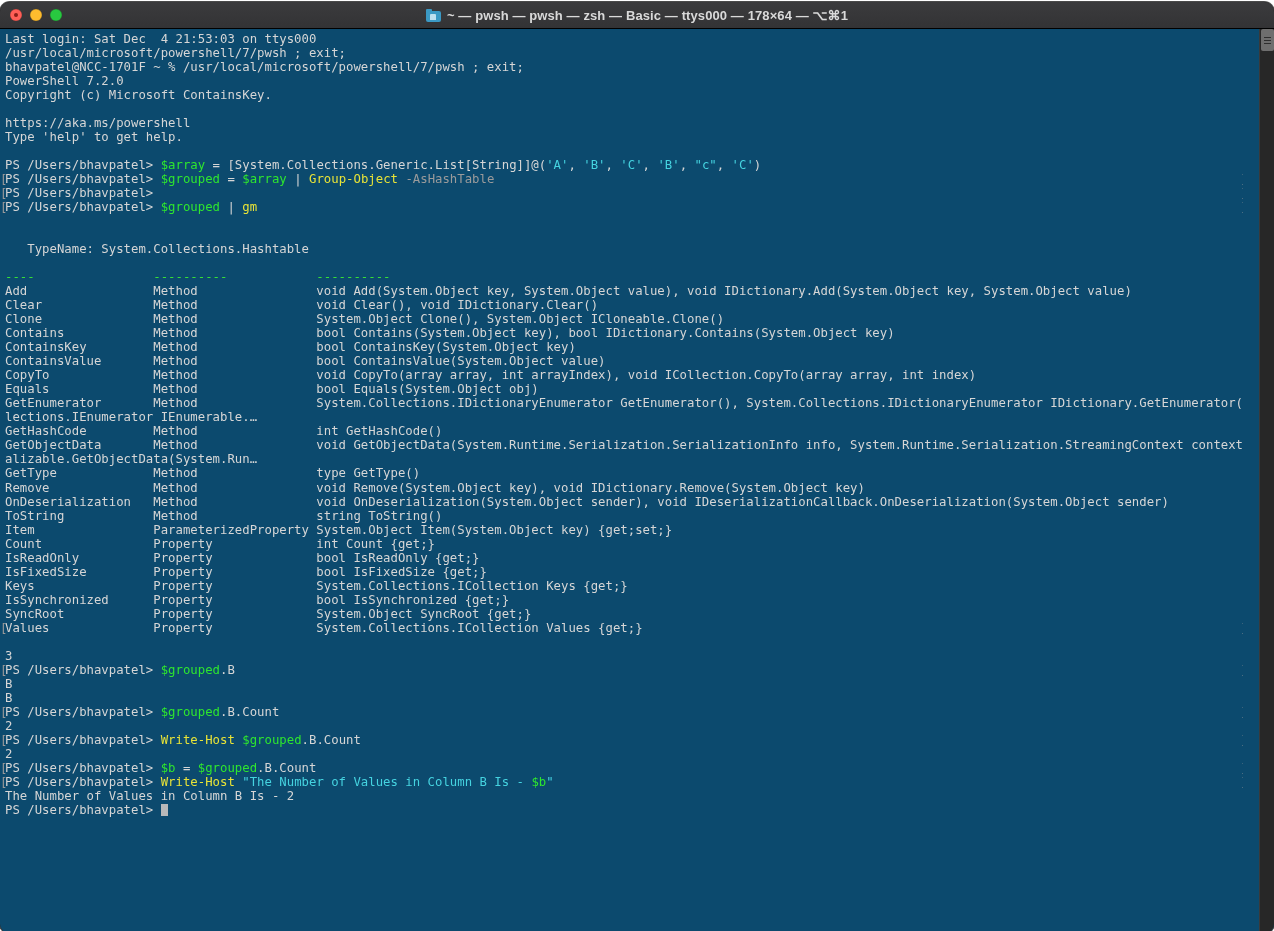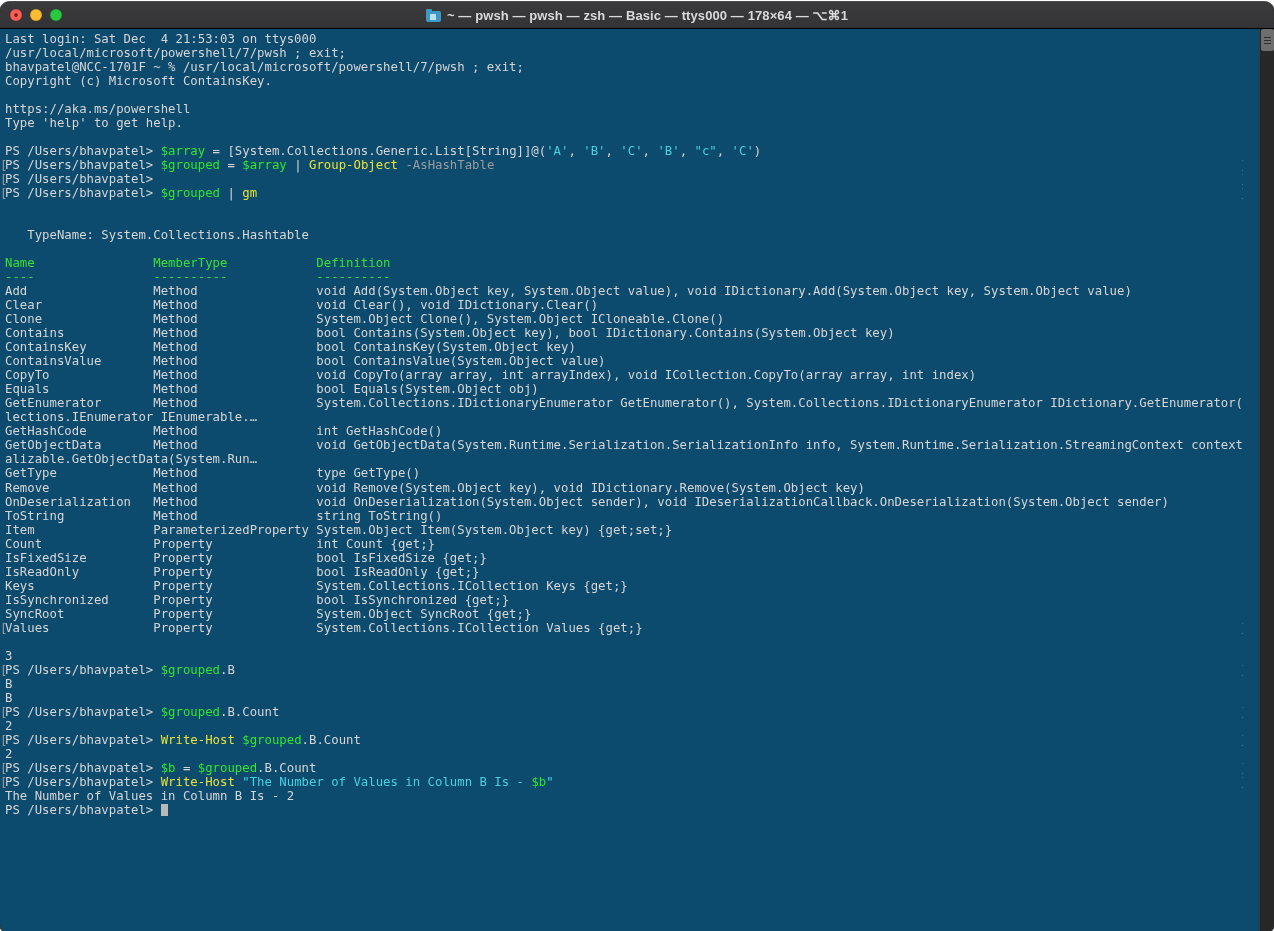--- a/index.html
+++ b/index.html
@@ -189,56 +189,56 @@
       </span>
       <span id="title-text">~ — pwsh — pwsh — zsh — Basic — ttys000 — 178×64 — ⌥⌘1</span>
     </div>
   </div>
 
   <div id="term-wrap">
     <div id="term">
         <div class="line"><span class="c-default">Last login: Sat Dec  4 21:53:03 on ttys000</span></div>
         <div class="line"><span class="c-default">/usr/local/microsoft/powershell/7/pwsh ; exit;</span></div>
         <div class="line"><span class="c-default">bhavpatel@NCC-1701F ~ % /usr/local/microsoft/powershell/7/pwsh ; exit;</span></div>
+        <div class="line"><span class="c-default">PowerShell 7.2.0</span></div>
         <div class="line"><span class="c-default">Copyright (c) Microsoft ContainsKey.</span></div>
         <div class="line"><span class="c-default"></span></div>
         <div class="line"><span class="c-default">https://aka.ms/powershell</span></div>
         <div class="line"><span class="c-default">Type 'help' to get help.</span></div>
         <div class="line"><span class="c-default"></span></div>
         <div class="line"><span class="c-default">PS /Users/bhavpatel&gt; </span><span class="c-green">$array</span><span class="c-default"> = </span><span class="c-default">[System.Collections.Generic.List[String]]@(</span><span class="c-cyan">'A'</span><span class="c-default">, </span><span class="c-cyan">'B'</span><span class="c-default">, </span><span class="c-cyan">'C'</span><span class="c-default">, </span><span class="c-cyan">'B'</span><span class="c-default">, </span><span class="c-cyan">"c"</span><span class="c-default">, </span><span class="c-cyan">'C'</span><span class="c-default">)</span></div>
         <div class="line"><span class="mark-l">[</span><span class="mark-r">]</span><span class="c-default">PS /Users/bhavpatel&gt; </span><span class="c-green">$grouped</span><span class="c-default"> = </span><span class="c-green">$array</span><span class="c-default"> </span><span class="c-default">|</span><span class="c-default"> </span><span class="c-yellow">Group-Object</span><span class="c-default"> </span><span class="c-gray">-AsHashTable</span></div>
         <div class="line"><span class="mark-l">[</span><span class="mark-r">]</span><span class="c-default">PS /Users/bhavpatel&gt; </span></div>
         <div class="line"><span class="mark-l">[</span><span class="mark-r">]</span><span class="c-default">PS /Users/bhavpatel&gt; </span><span class="c-green">$grouped</span><span class="c-default"> </span><span class="c-default">|</span><span class="c-default"> </span><span class="c-yellow">gm</span></div>
         <div class="line"><span class="c-default"></span></div>
         <div class="line"><span class="c-default"></span></div>
         <div class="line"><span class="c-default">   TypeName: System.Collections.Hashtable</span></div>
         <div class="line"><span class="c-default"></span></div>
-        <div class="line"><span class="c-brgreen">Name                MemberType            Definition</span></div>
         <div class="line"><span class="c-brgreen">----                ----------            ----------</span></div>
         <div class="line"><span class="c-default">Add                 Method                void Add(System.Object key, System.Object value), void IDictionary.Add(System.Object key, System.Object value)</span></div>
         <div class="line"><span class="c-default">Clear               Method                void Clear(), void IDictionary.Clear()</span></div>
         <div class="line"><span class="c-default">Clone               Method                System.Object Clone(), System.Object ICloneable.Clone()</span></div>
         <div class="line"><span class="c-default">Contains            Method                bool Contains(System.Object key), bool IDictionary.Contains(System.Object key)</span></div>
         <div class="line"><span class="c-default">ContainsKey         Method                bool ContainsKey(System.Object key)</span></div>
         <div class="line"><span class="c-default">ContainsValue       Method                bool ContainsValue(System.Object value)</span></div>
         <div class="line"><span class="c-default">CopyTo              Method                void CopyTo(array array, int arrayIndex), void ICollection.CopyTo(array array, int index)</span></div>
         <div class="line"><span class="c-default">Equals              Method                bool Equals(System.Object obj)</span></div>
         <div class="line"><span class="c-default">GetEnumerator       Method                System.Collections.IDictionaryEnumerator GetEnumerator(), System.Collections.IDictionaryEnumerator IDictionary.GetEnumerator(), System.Col</span></div>
         <div class="line"><span class="c-default">lections.IEnumerator IEnumerable.…</span></div>
         <div class="line"><span class="c-default">GetHashCode         Method                int GetHashCode()</span></div>
         <div class="line"><span class="c-default">GetObjectData       Method                void GetObjectData(System.Runtime.Serialization.SerializationInfo info, System.Runtime.Serialization.StreamingContext context), void ISeri</span></div>
         <div class="line"><span class="c-default">alizable.GetObjectData(System.Run…</span></div>
         <div class="line"><span class="c-default">GetType             Method                type GetType()</span></div>
         <div class="line"><span class="c-default">Remove              Method                void Remove(System.Object key), void IDictionary.Remove(System.Object key)</span></div>
         <div class="line"><span class="c-default">OnDeserialization   Method                void OnDeserialization(System.Object sender), void IDeserializationCallback.OnDeserialization(System.Object sender)</span></div>
         <div class="line"><span class="c-default">ToString            Method                string ToString()</span></div>
         <div class="line"><span class="c-default">Item                ParameterizedProperty System.Object Item(System.Object key) {get;set;}</span></div>
         <div class="line"><span class="c-default">Count               Property              int Count {get;}</span></div>
+        <div class="line"><span class="c-default">IsReadOnly          Property              bool IsReadOnly {get;}</span></div>
         <div class="line"><span class="c-default">IsFixedSize         Property              bool IsFixedSize {get;}</span></div>
-        <div class="line"><span class="c-default">IsReadOnly          Property              bool IsReadOnly {get;}</span></div>
         <div class="line"><span class="c-default">Keys                Property              System.Collections.ICollection Keys {get;}</span></div>
         <div class="line"><span class="c-default">IsSynchronized      Property              bool IsSynchronized {get;}</span></div>
         <div class="line"><span class="c-default">SyncRoot            Property              System.Object SyncRoot {get;}</span></div>
         <div class="line"><span class="mark-l">[</span><span class="mark-r">]</span><span class="c-default">Values              Property              System.Collections.ICollection Values {get;}</span></div>
         <div class="line"><span class="c-default"></span></div>
         <div class="line"><span class="c-default">3</span></div>
         <div class="line"><span class="mark-l">[</span><span class="mark-r">]</span><span class="c-default">PS /Users/bhavpatel&gt; </span><span class="c-green">$grouped</span><span class="c-default">.B</span></div>
         <div class="line"><span class="c-default">B</span></div>
         <div class="line"><span class="c-default">B</span></div>
         <div class="line"><span class="mark-l">[</span><span class="mark-r">]</span><span class="c-default">PS /Users/bhavpatel&gt; </span><span class="c-green">$grouped</span><span class="c-default">.B.Count</span></div>

